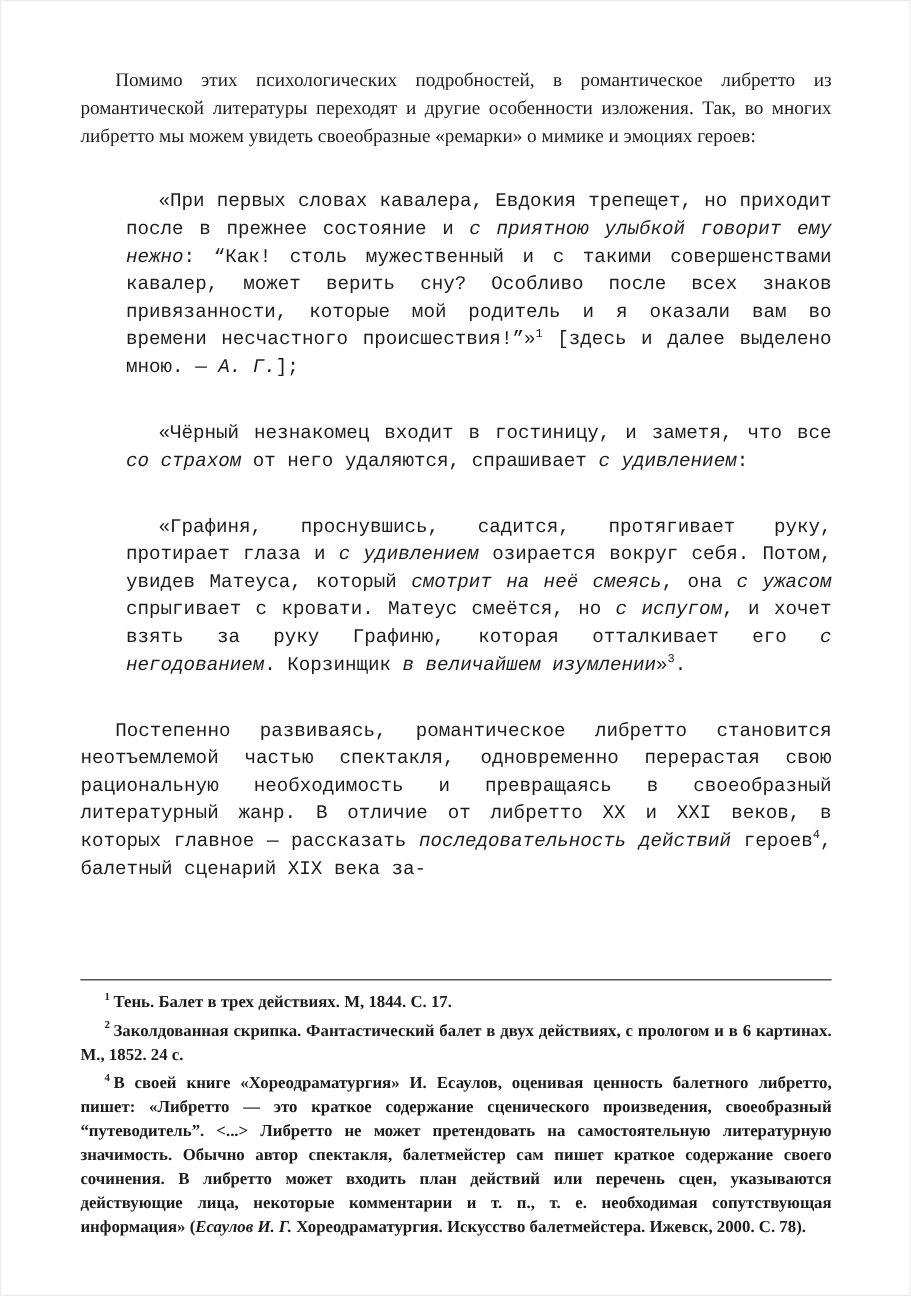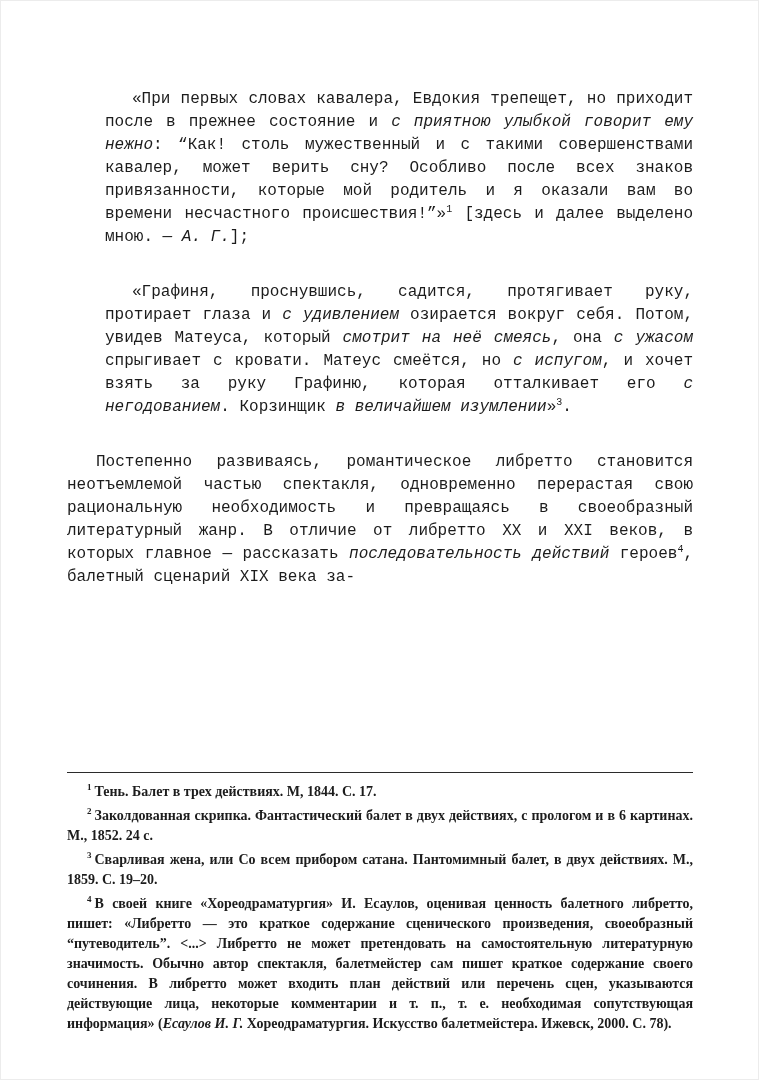--- a/index.html
+++ b/index.html
@@ -64,26 +64,27 @@
     margin-top: 16px;
     font-size: 15px;
     line-height: 18px;
   }
 </style>
 </head>
 <body>
 
 <div class="page">
   <div class="body-text">
+      <p class="para"><span>Помимо этих психологических подробностей, в романтическое либретто из романтической литературы переходят и другие особенности изложения. Так, во многих либретто мы можем увидеть своеобразные «ремарки» о мимике и эмоциях героев:</span></p>
       <p class="quote gap"><span>«При первых словах кавалера, Евдокия трепещет, но приходит после в прежнее состояние и </span><span class="it">с приятною улыбкой говорит ему нежно</span><span>: “Как! столь мужественный и с такими совершенствами кавалер, может верить сну? Особливо после всех знаков привязанности, которые мой родитель и я оказали вам во времени несчастного происшествия!”»</span><sup>1</sup><span> [здесь и далее выделено мною. — </span><span class="it">А. Г.</span><span>];</span></p>
+      <p class="quote gap"><span>«Чёрный незнакомец входит в гостиницу, и заметя, что все </span><span class="it">со страхом</span><span> от него удаляются, спрашивает </span><span class="it">с удивлением</span><span>:</span></p>
       <p class="quote gap"><span>«Графиня, проснувшись, садится, протягивает руку, протирает глаза и </span><span class="it">с удивлением</span><span> озирается вокруг себя. Потом, увидев Матеуса, который </span><span class="it">смотрит на неё смеясь</span><span>, она </span><span class="it">с ужасом</span><span> спрыгивает с кровати. Матеус смеётся, но </span><span class="it">с испугом</span><span>, и хочет взять за руку Графиню, которая отталкивает его </span><span class="it">с негодованием</span><span>. Корзинщик </span><span class="it">в величайшем изумлении</span><span>»</span><sup>3</sup><span>.</span></p>
       <p class="para gap"><span>Постепенно развиваясь, романтическое либретто становится неотъемлемой частью спектакля, одновременно перерастая свою рациональную необходимость и превращаясь в своеобразный литературный жанр. В отличие от либретто XX и XXI веков, в которых главное — рассказать </span><span class="it">последовательность действий</span><span> героев</span><sup>4</sup><span>, балетный сценарий XIX века за-</span></p>
     </div>
   <div class="footnote-area">
     <div class="footnote-rule"></div>
     <div class="footnote-list">
         <p class="footnote"><sup>1</sup><span>Тень. Балет в трех действиях. М, 1844. С. 17.</span></p>
         <p class="footnote"><sup>2</sup><span>Заколдованная скрипка. Фантастический балет в двух действиях, с прологом и в 6 картинах. М., 1852. 24 с.</span></p>
-        <p class="footnote"><sup>3</sup><span>Сварливая жена, или Со всем прибором сатана. Пантомимный балет, в двух действиях. М., 1859. С. 19–20.</span></p>
         <p class="footnote"><sup>4</sup><span>В своей книге «Хореодраматургия» И. Есаулов, оценивая ценность балетного либретто, пишет: «Либретто — это краткое содержание сценического произведения, своеобразный “путеводитель”. &lt;...&gt; Либретто не может претендовать на самостоятельную литературную значимость. Обычно автор спектакля, балетмейстер сам пишет краткое содержание своего сочинения. В либретто может входить план действий или перечень сцен, указываются действующие лица, некоторые комментарии и т. п., т. е. необходимая сопутствующая информация» (</span><span class="it">Есаулов И. Г.</span><span> Хореодраматургия. Искусство балетмейстера. Ижевск, 2000. С. 78).</span></p>
       </div>
   </div>
 </div>
 
 </body></html>

